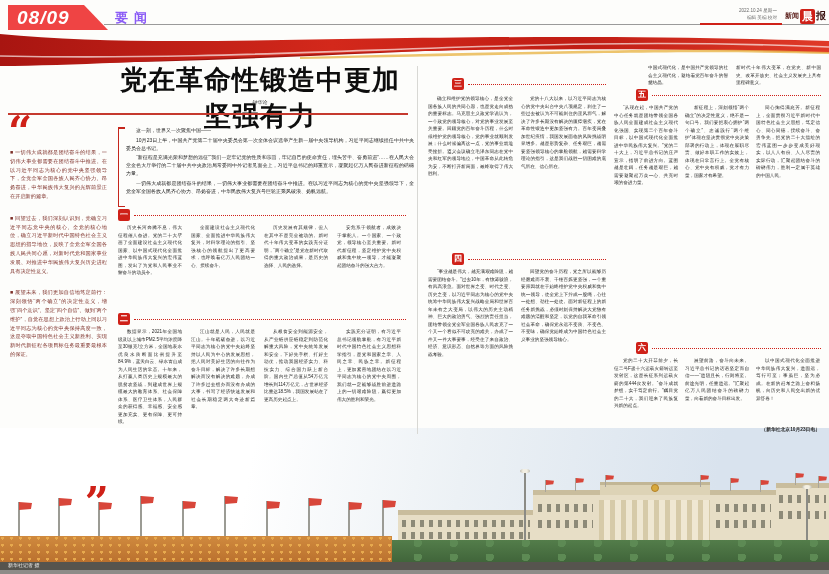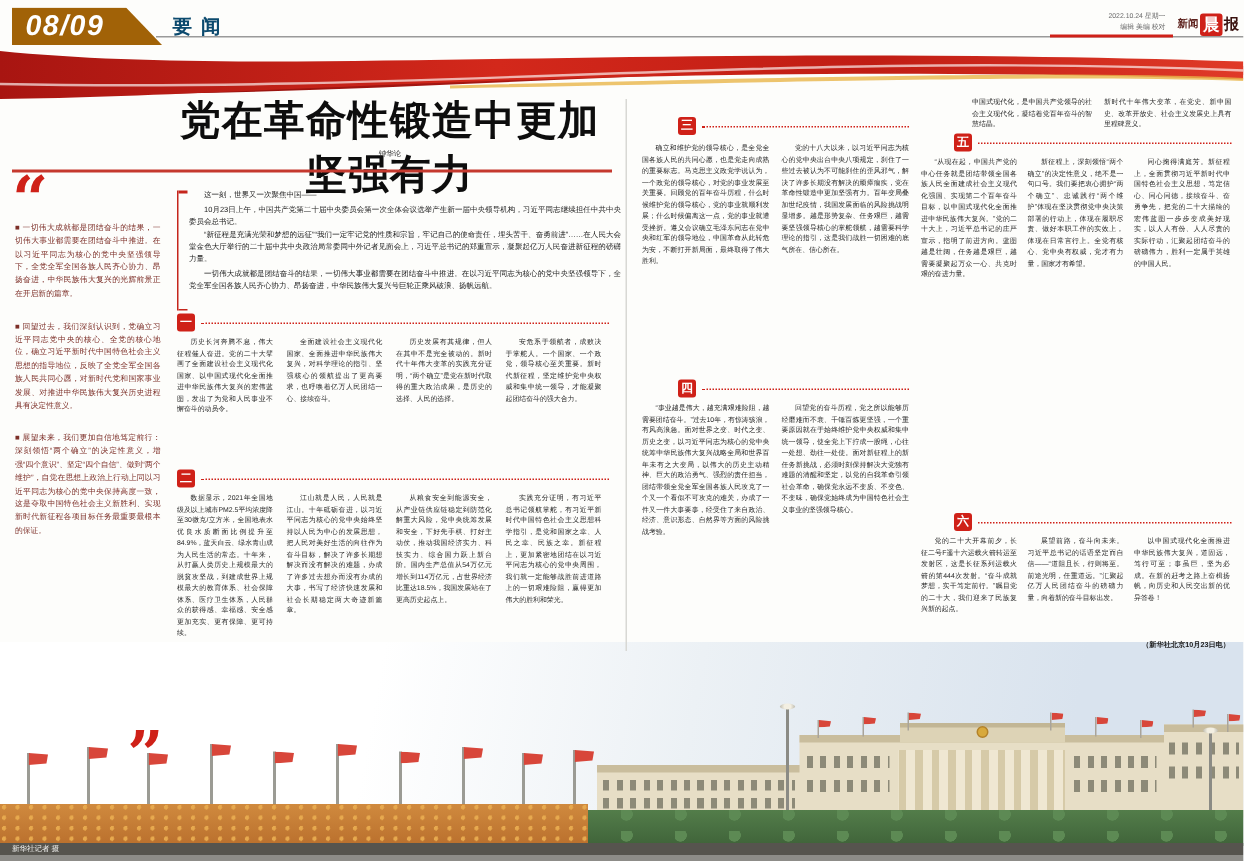--- a/index.html
+++ b/index.html
@@ -1,24 +1,24 @@
 <!DOCTYPE html>
 <html><head>
 <meta charset="utf-8">
 <style>
   html,body{margin:0;padding:0;}
   body{width:829px;height:574px;background:#fdfdfb;position:relative;overflow:hidden;
        font-family:"Liberation Sans","DejaVu Sans",sans-serif;}
   .abs{position:absolute;}
   .txtlayer{z-index:3;}
   
-  .pagebox{left:8px;top:5px;width:100px;height:25px;background:#a16207;z-index:4;
+  .pagebox{left:8px;top:5px;width:100px;height:25px;background:#ef4444;z-index:4;
            clip-path:polygon(0 0,76% 0,100% 100%,0 100%);display:flex;align-items:center;}
   .pagebox span{color:#fff;font-size:19px;font-weight:bold;font-style:italic;padding-left:9px;letter-spacing:1px;}
-  .section-tag{left:115px;top:9px;font-size:13px;font-weight:bold;color:#0c4a6e;letter-spacing:6px;z-index:4;}
+  .section-tag{left:115px;top:9px;font-size:13px;font-weight:bold;color:#8b5cf6;letter-spacing:6px;z-index:4;}
   .header-rule{left:104px;top:24px;width:725px;height:1px;background:#9a9a9a;z-index:4;}
   .header-rule-red{left:700px;top:23px;width:82px;height:2px;background:#cf2118;z-index:5;}
   .date-block{right:52px;top:7px;text-align:right;color:#6b6b6b;font-size:4.6px;line-height:7px;z-index:5;}
   .masthead{right:3px;top:6px;width:46px;height:20px;z-index:5;display:flex;align-items:center;justify-content:flex-end;}
   .masthead .pre{font-size:7px;font-weight:bold;color:#5d211c;margin-right:1px;}
   .masthead .box{width:15px;height:15px;background:#cf2118;color:#fff;font-size:11px;font-weight:bold;
                  display:flex;align-items:center;justify-content:center;border-radius:2px;}
   .masthead .post{font-size:10px;font-weight:bold;color:#3a120f;margin-left:1px;}
   .ribbon{left:0;top:26px;width:829px;height:40px;z-index:2;}
   

